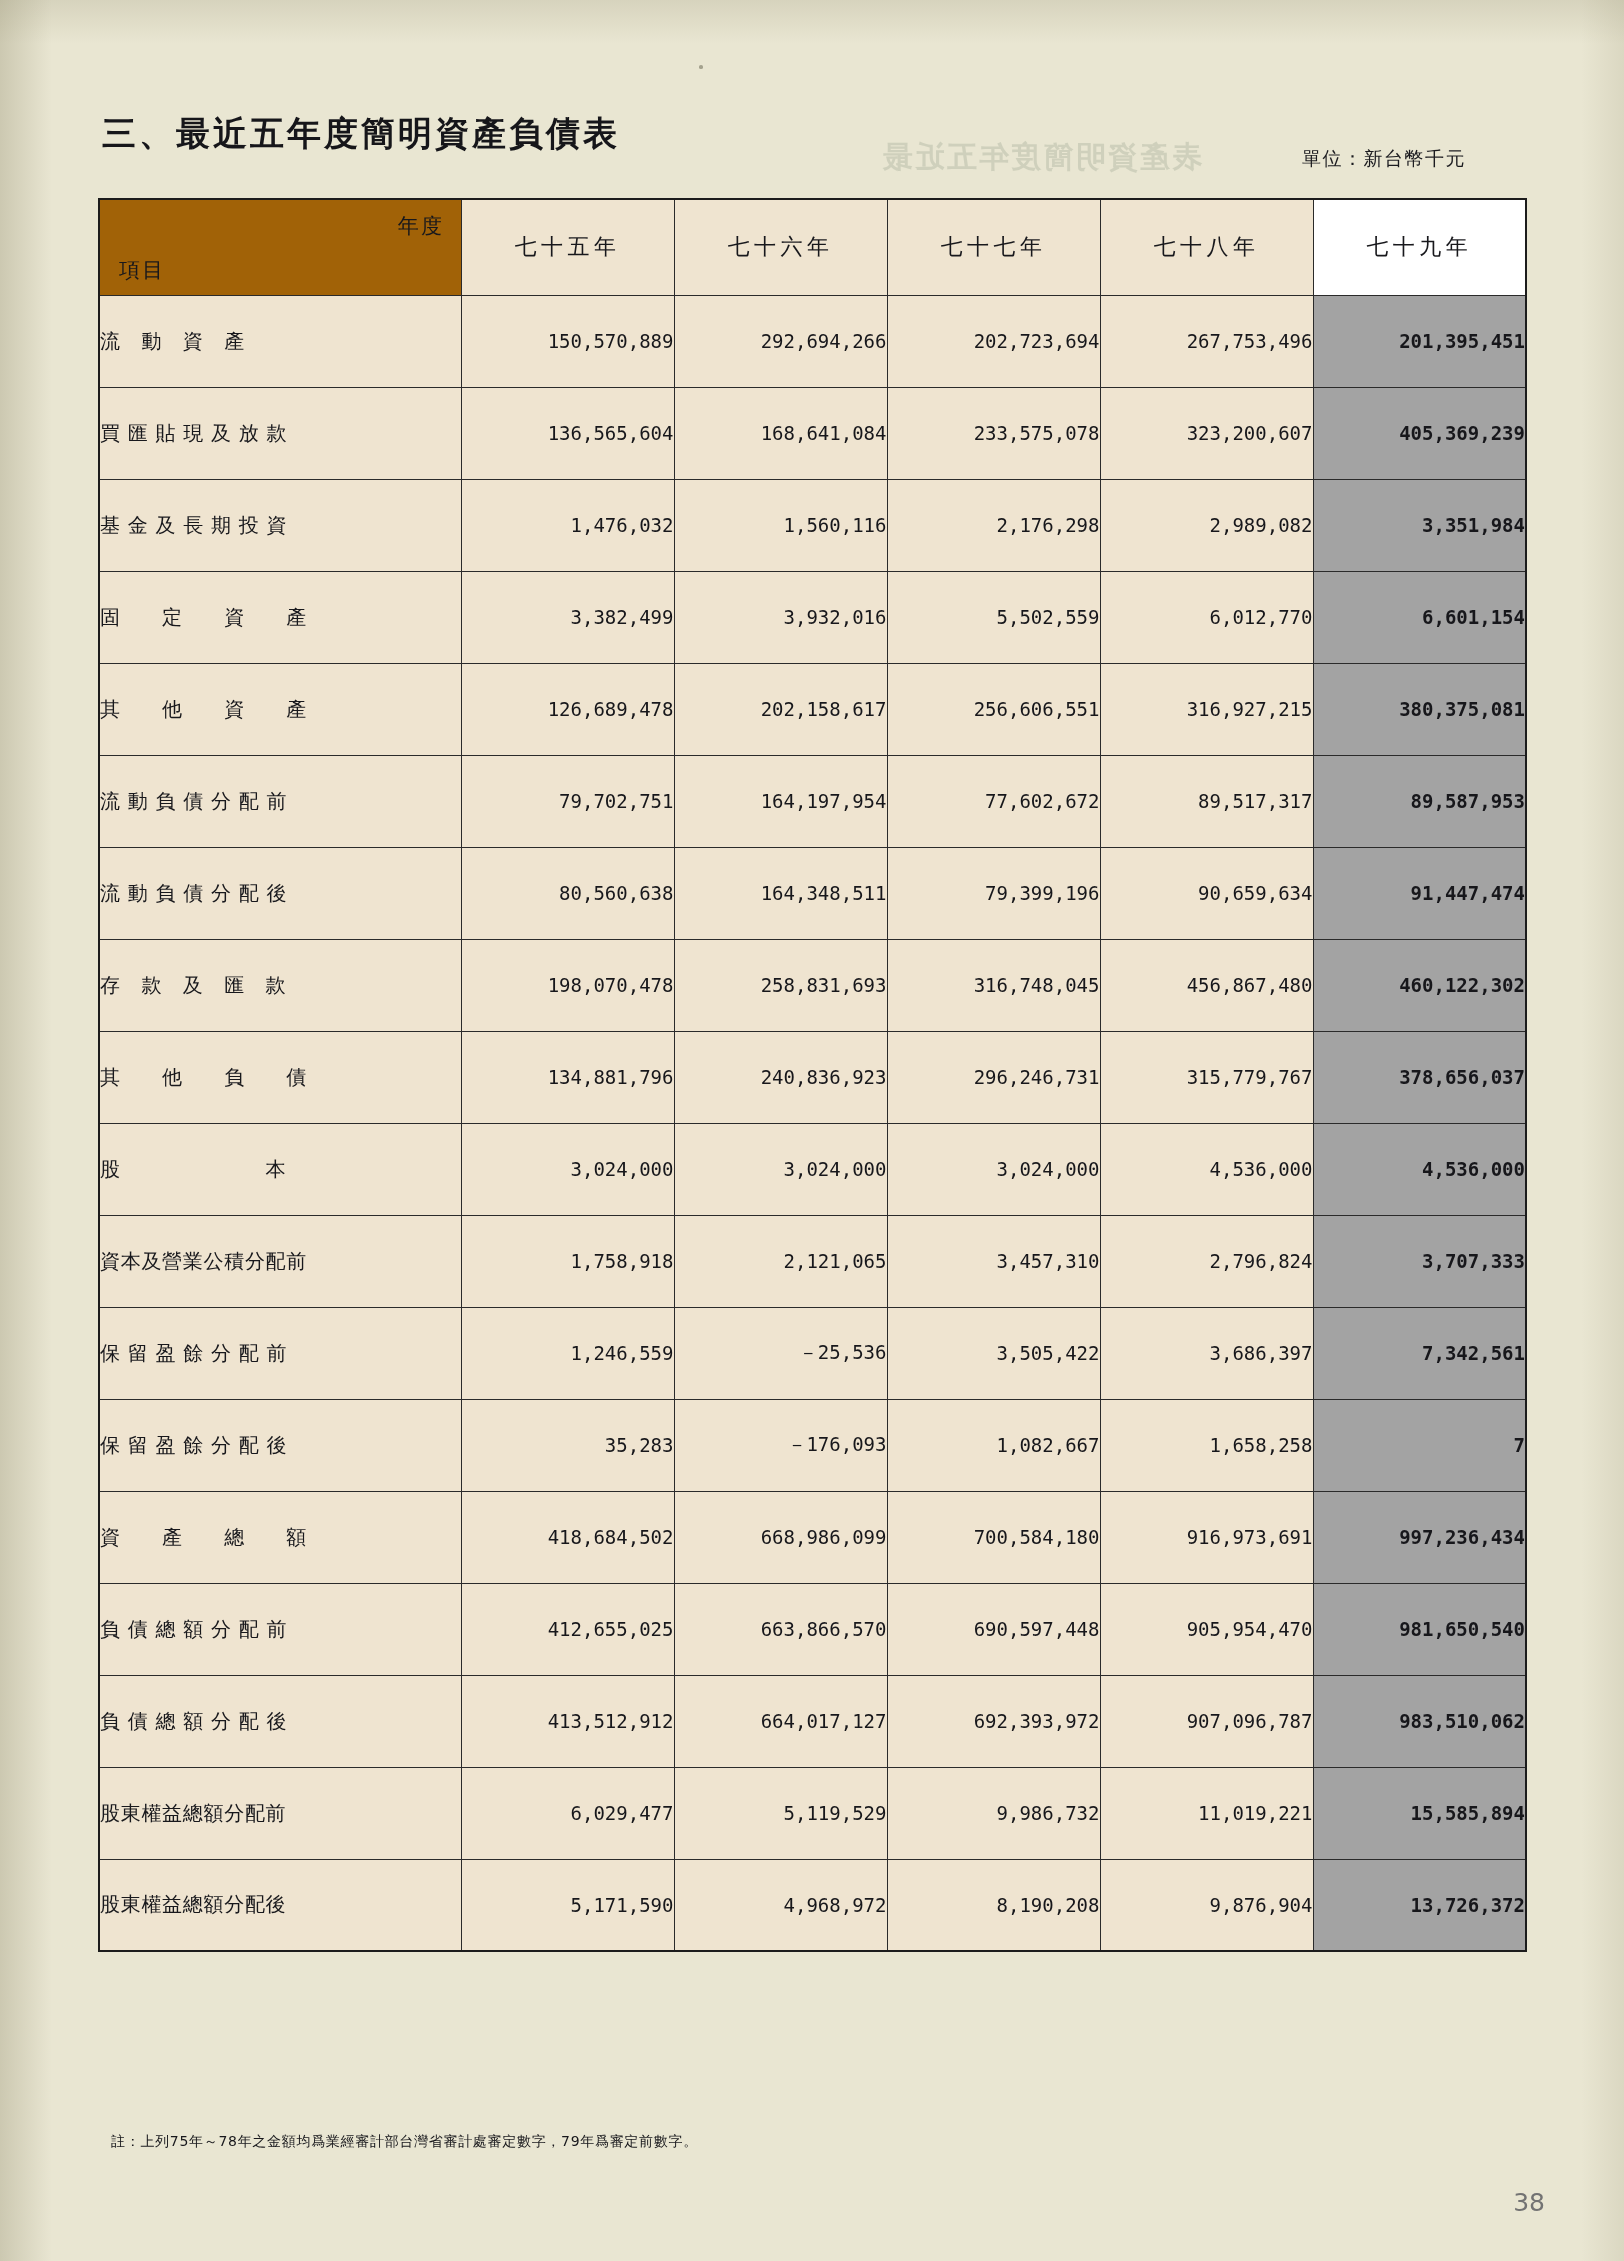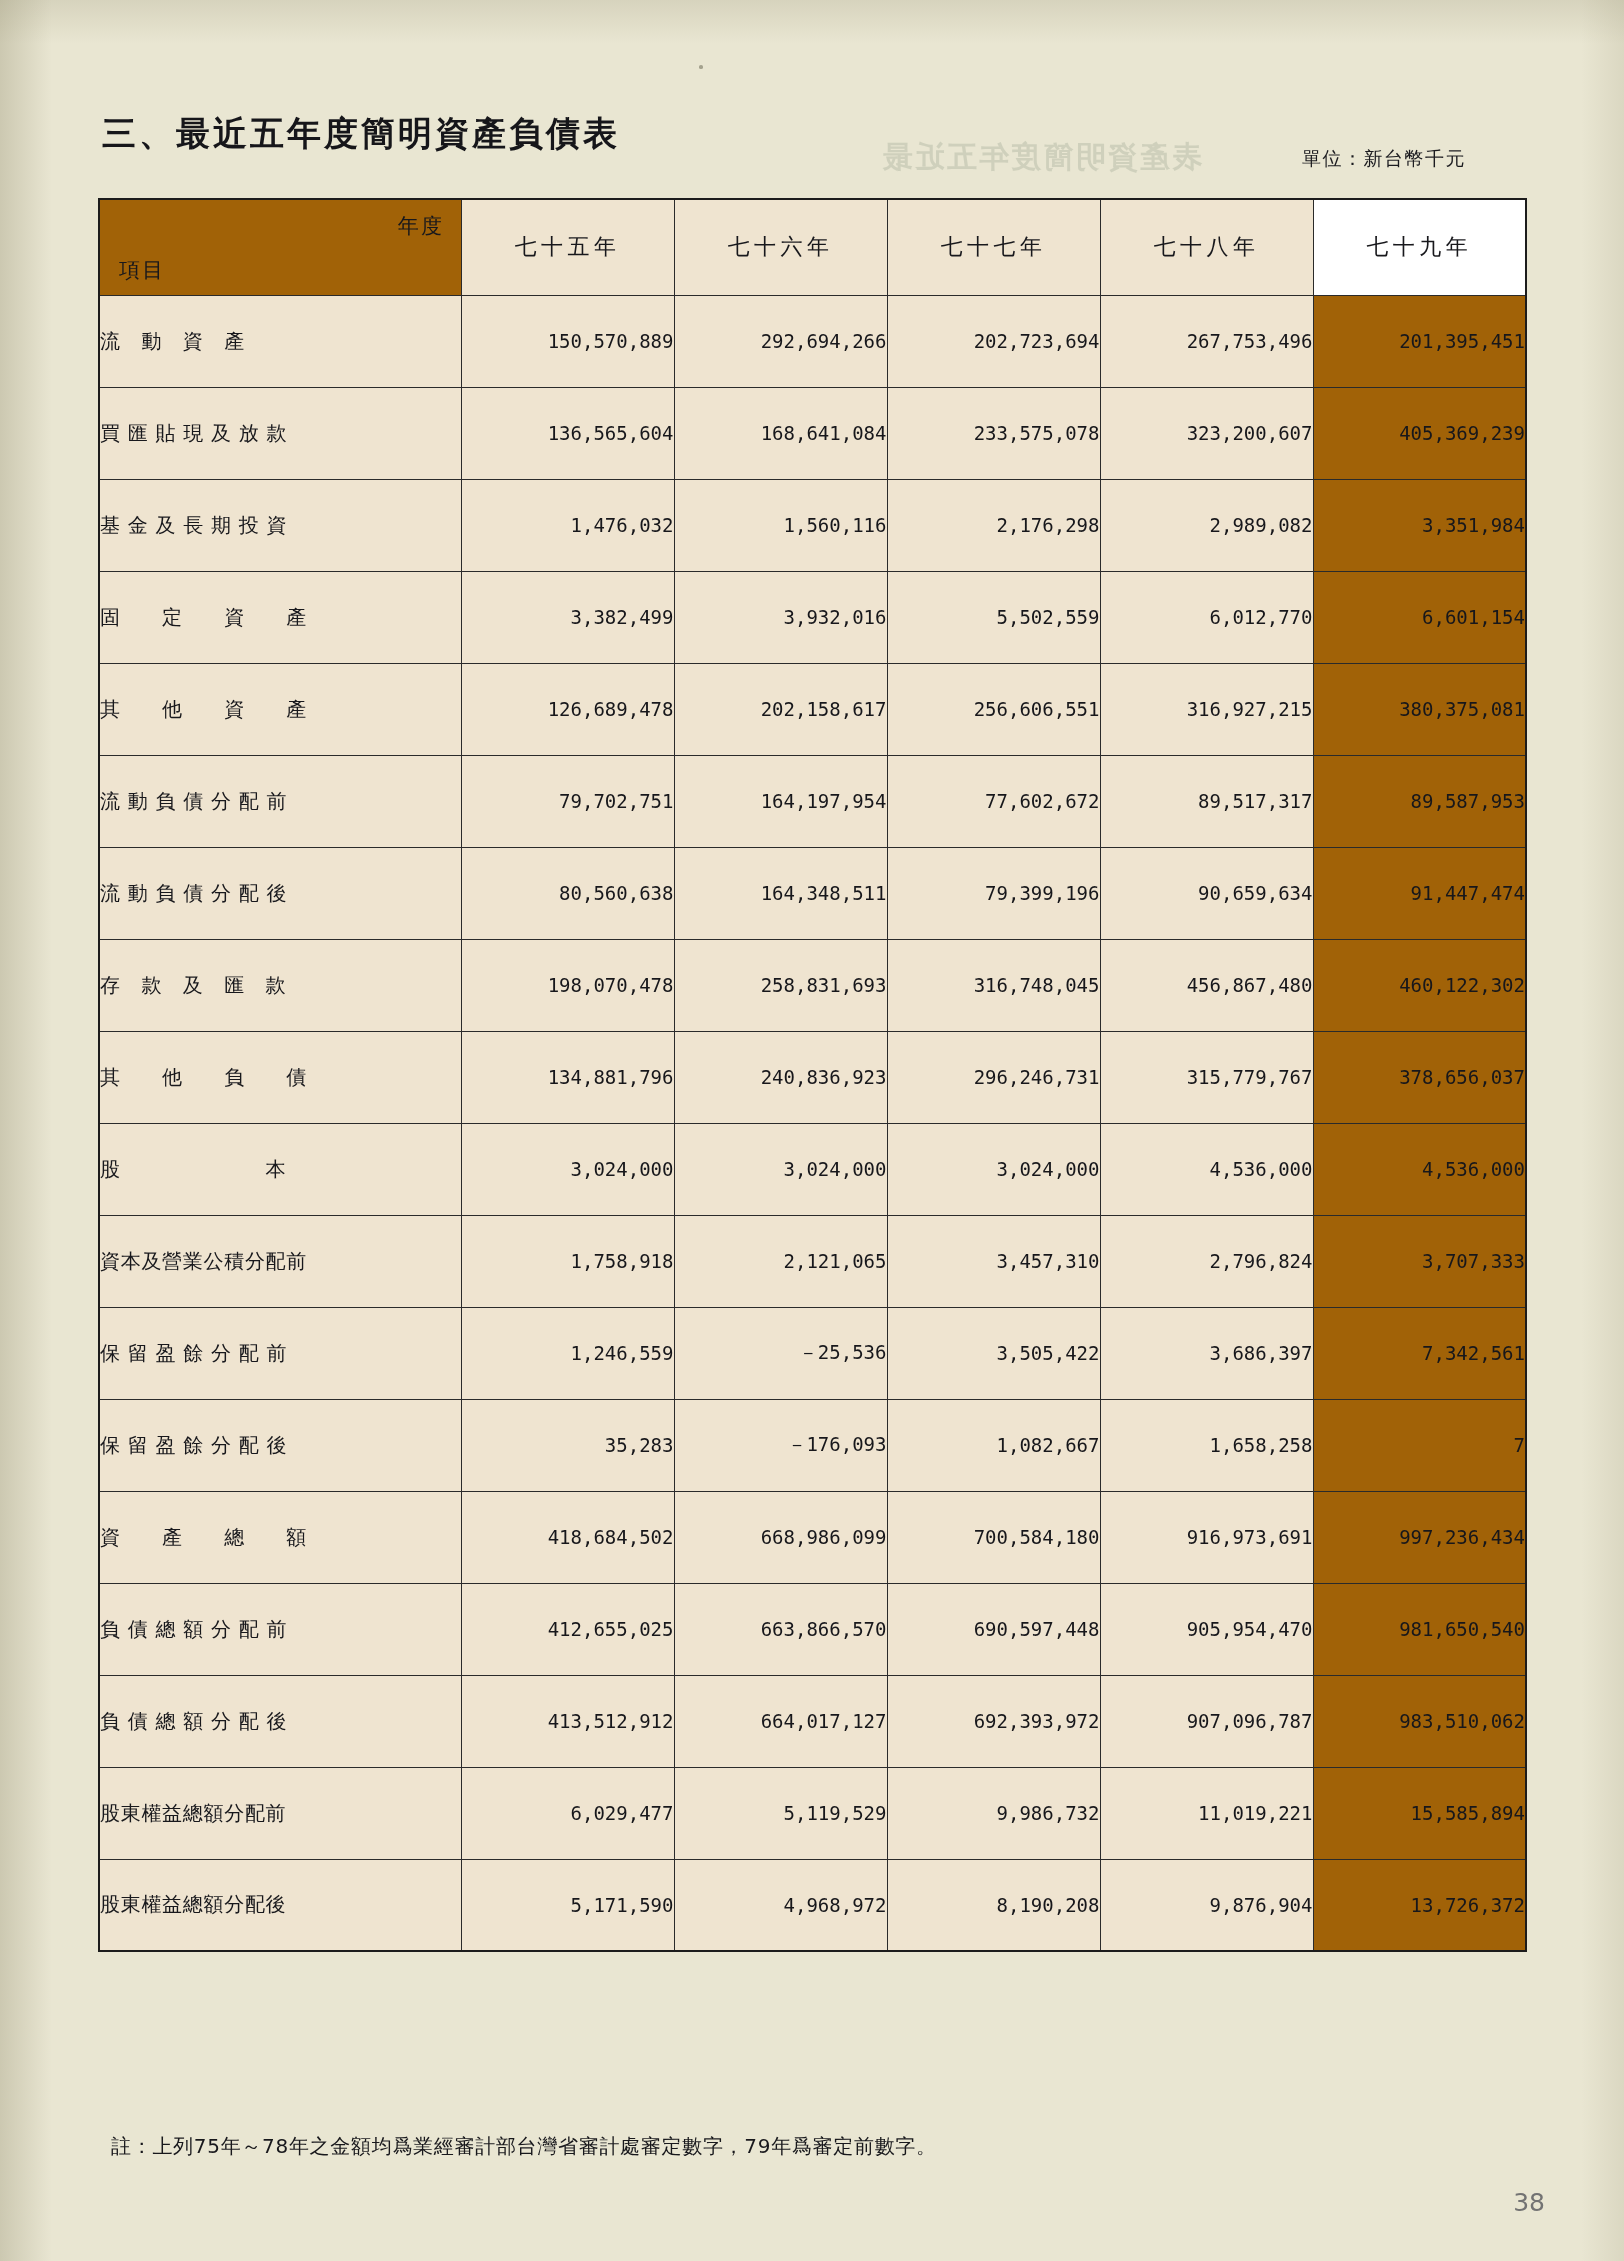--- a/index.html
+++ b/index.html
@@ -152,28 +152,28 @@
   td.num {
     font-family: "DejaVu Sans Mono", monospace;
     font-size: 19px;
     text-align: right;
     padding-right: 19px;
     color: #17171b;
     background: #efe4d0;
     letter-spacing: 0px;
     white-space: nowrap;
   }
-  td.num.last { background: #a16207; }
+  td.num.last { background: #a3a3a3; font-weight: bold; }
 
   .note {
     position: absolute;
     left: 111px;
     top: 2133px;
     font-family: "DejaVu Sans", sans-serif;
-    font-size: 20px;
+    font-size: 14px;
     letter-spacing: 0.7px;
     color: #18181c;
   }
   .pageno {
     position: absolute;
     right: 80px;
     bottom: 44px;
     font-family: "DejaVu Sans", sans-serif;
     font-size: 25px;
     color: #737373;

